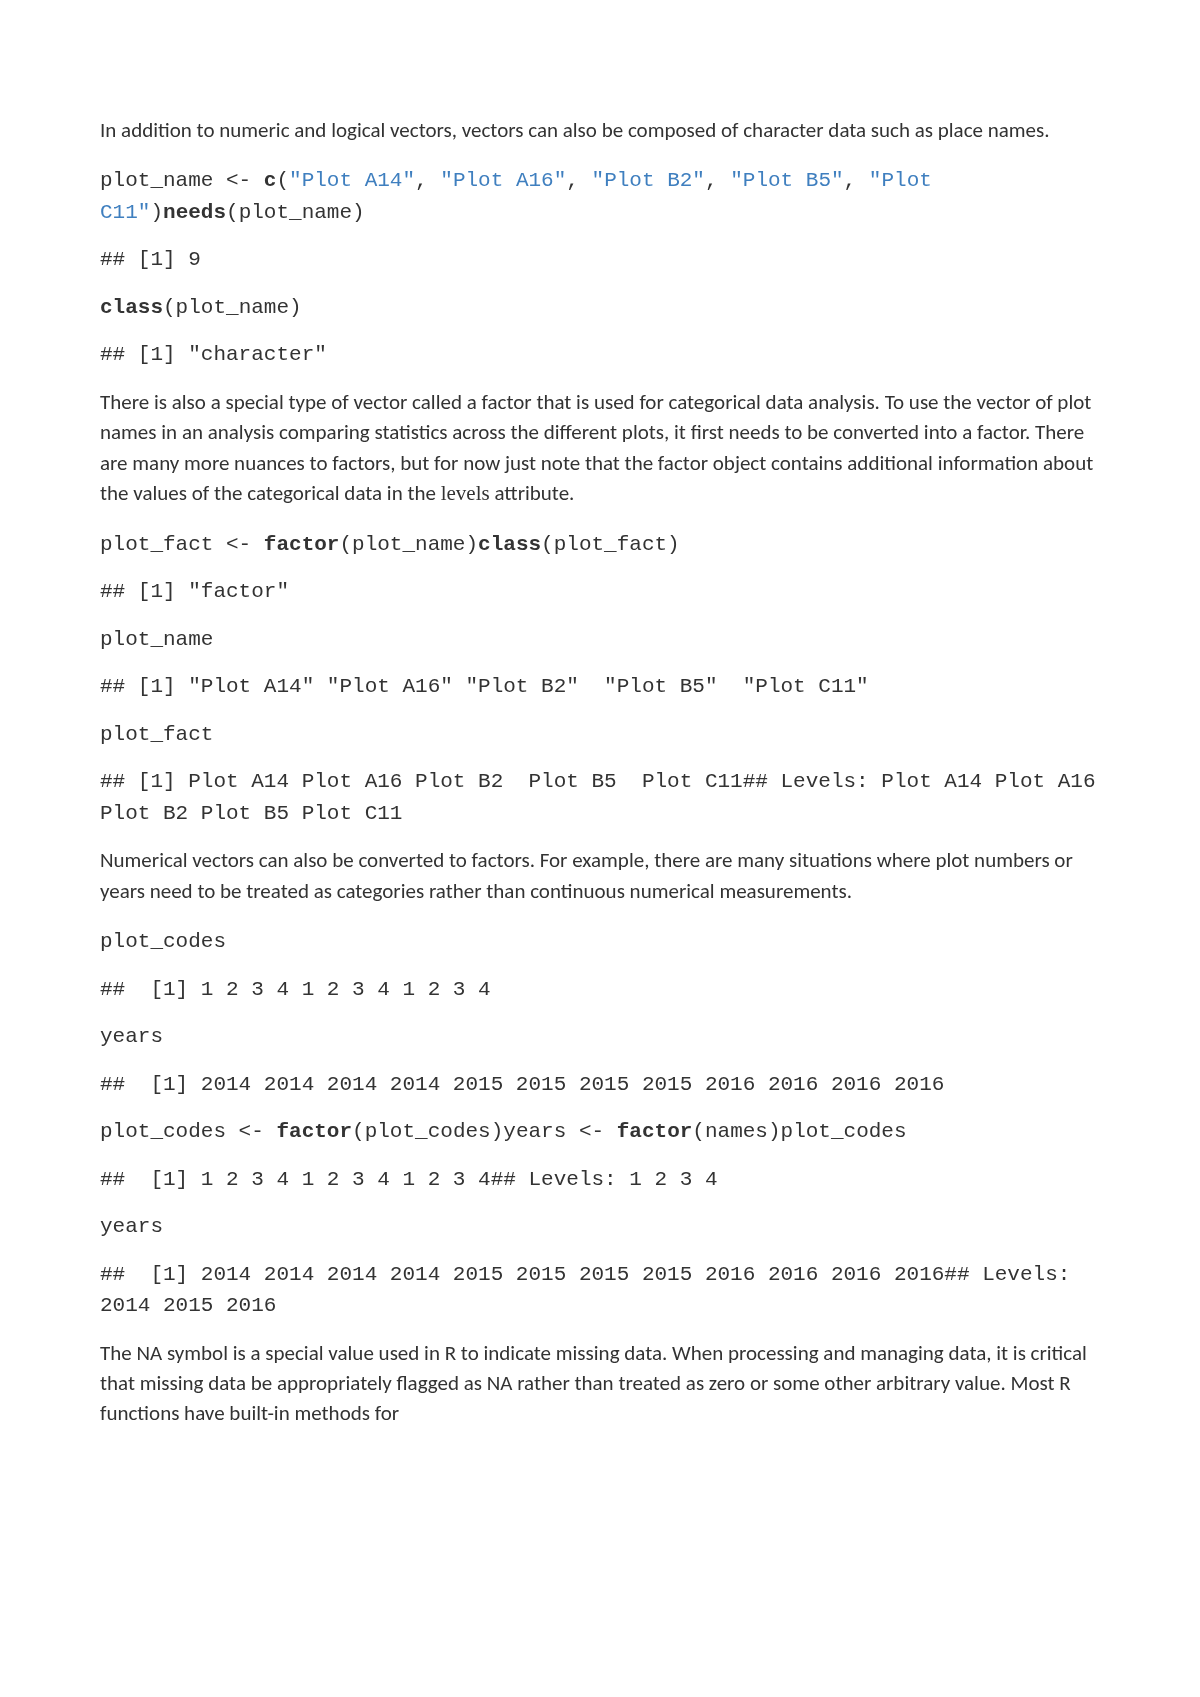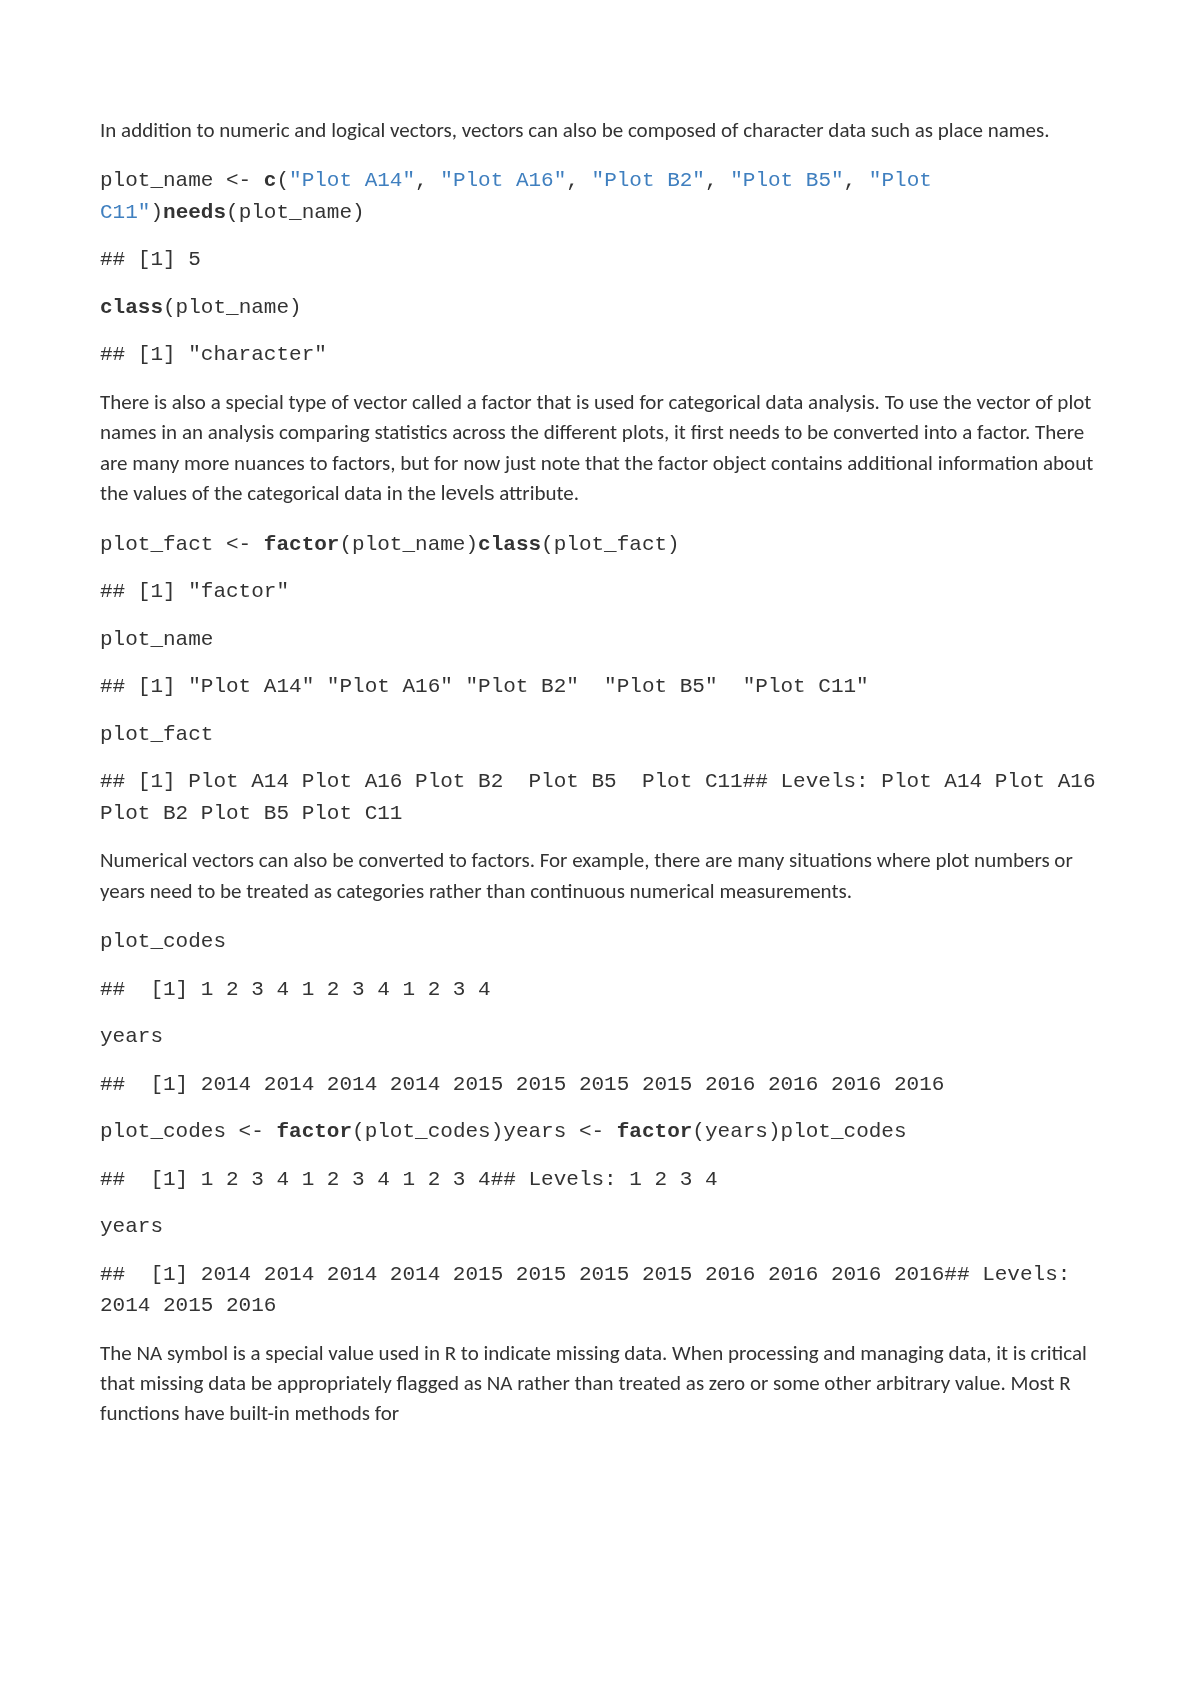--- a/index.html
+++ b/index.html
@@ -21,31 +21,31 @@
     font-size: 21px;
     margin-bottom: 16px;
     color: #333;
     white-space: pre-wrap;
     word-wrap: break-word;
     line-height: 1.5;
   }
   .bold { font-weight: bold; }
   .str { color: #3F7FBF; }
   .mono-inline {
-    font-family: Liberation Sans, sans-serif;
+    font-family: Liberation Serif, serif;
   }
 </style>
 </head>
 <body>
 
 <p class="prose">In addition to numeric and logical vectors, vectors can also be composed of character data such as place names.</p>
 
 <div class="code"><span>plot_name &lt;- </span><span class="bold">c</span><span>(</span><span class="str">"Plot A14"</span><span>, </span><span class="str">"Plot A16"</span><span>, </span><span class="str">"Plot B2"</span><span>, </span><span class="str">"Plot B5"</span><span>, </span><span class="str">"Plot C11"</span><span>)</span><span class="bold">needs</span><span>(plot_name)</span></div>
 
-<div class="code">## [1] 5</div>
+<div class="code">## [1] 9</div>
 
 <div class="code"><span class="bold">class</span><span>(plot_name)</span></div>
 
 <div class="code">## [1] "character"</div>
 
 <p class="prose"><span>There is also a special type of vector called a factor that is used for categorical data analysis. To use the vector of plot names in an analysis comparing statistics across the different plots, it first needs to be converted into a factor. There are many more nuances to factors, but for now just note that the factor object contains additional information about the values of the categorical data in the </span><span class="mono-inline">levels</span><span> attribute.</span></p>
 
 <div class="code"><span>plot_fact &lt;- </span><span class="bold">factor</span><span>(plot_name)</span><span class="bold">class</span><span>(plot_fact)</span></div>
 
 <div class="code">## [1] "factor"</div>
@@ -61,21 +61,21 @@
 <p class="prose">Numerical vectors can also be converted to factors. For example, there are many situations where plot numbers or years need to be treated as categories rather than continuous numerical measurements.</p>
 
 <div class="code">plot_codes</div>
 
 <div class="code">##  [1] 1 2 3 4 1 2 3 4 1 2 3 4</div>
 
 <div class="code">years</div>
 
 <div class="code">##  [1] 2014 2014 2014 2014 2015 2015 2015 2015 2016 2016 2016 2016</div>
 
-<div class="code"><span>plot_codes &lt;- </span><span class="bold">factor</span><span>(plot_codes)years &lt;- </span><span class="bold">factor</span><span>(years)plot_codes</span></div>
+<div class="code"><span>plot_codes &lt;- </span><span class="bold">factor</span><span>(plot_codes)years &lt;- </span><span class="bold">factor</span><span>(names)plot_codes</span></div>
 
 <div class="code">##  [1] 1 2 3 4 1 2 3 4 1 2 3 4## Levels: 1 2 3 4</div>
 
 <div class="code">years</div>
 
 <div class="code">##  [1] 2014 2014 2014 2014 2015 2015 2015 2015 2016 2016 2016 2016## Levels: 2014 2015 2016</div>
 
 <p class="prose">The NA symbol is a special value used in R to indicate missing data. When processing and managing data, it is critical that missing data be appropriately flagged as NA rather than treated as zero or some other arbitrary value. Most R functions have built-in methods for</p>
 
 </body></html>

